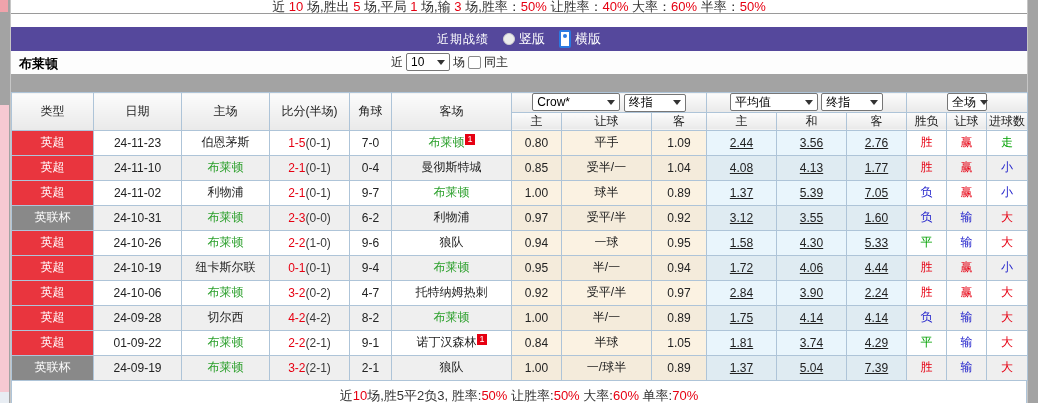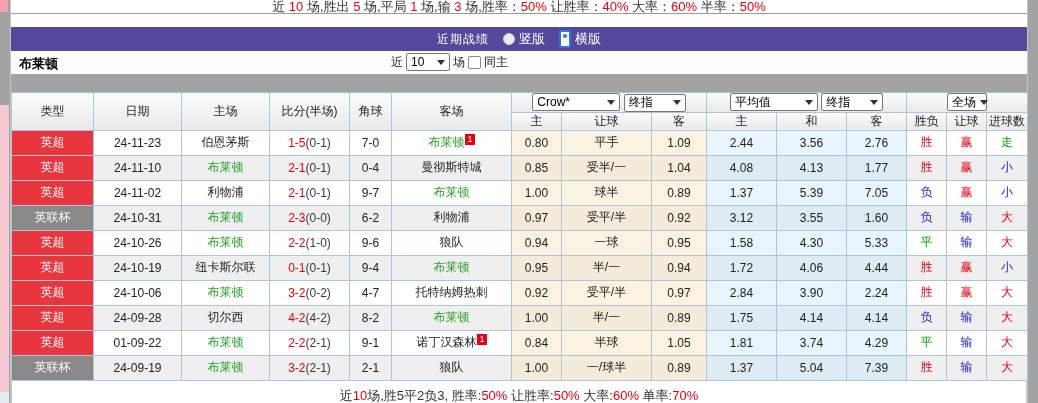--- a/index.html
+++ b/index.html
@@ -41,21 +41,21 @@
 
   
   table.results{border-collapse:collapse;table-layout:fixed;width:1016px;margin-top:18px;}
   table.results th,table.results td{border:1px solid #aec4d8;text-align:center;padding:0;overflow:hidden;white-space:nowrap;font-weight:normal;}
   table.results thead th{background:linear-gradient(#fcfcfc,#e9e9e9);font-size:12px;color:#222;}
   thead tr.h1{height:19px;}
   thead tr.h2{height:17px;}
   tbody tr{height:25px;background:#fff;}
   tbody tr:nth-child(even){background:#efefef;}
   td.odds{background:rgba(247,232,203,0.55);}
-  td.avg{background:rgba(201,229,247,0.40);}
+  td.avg{background:rgba(201,229,247,0.40);text-decoration:underline;}
   td.type-cell{color:#fff;font-size:12px;}
   td.epl{background:#e9353e;}
   td.cup{background:#898989;}
   .team-green{color:#2ca02c;}
   .ft{color:#e60012;}
   .ht{color:#3a3a3a;}
   .card{display:inline-block;background:#e60012;color:#fff;font-size:9px;line-height:11px;height:11px;padding:0 2px;margin-left:1px;transform:translateY(-4px);}
   .c-red{color:#e60012;}
   .c-blue{color:#2323cc;}
   .c-green{color:#00a000;}

